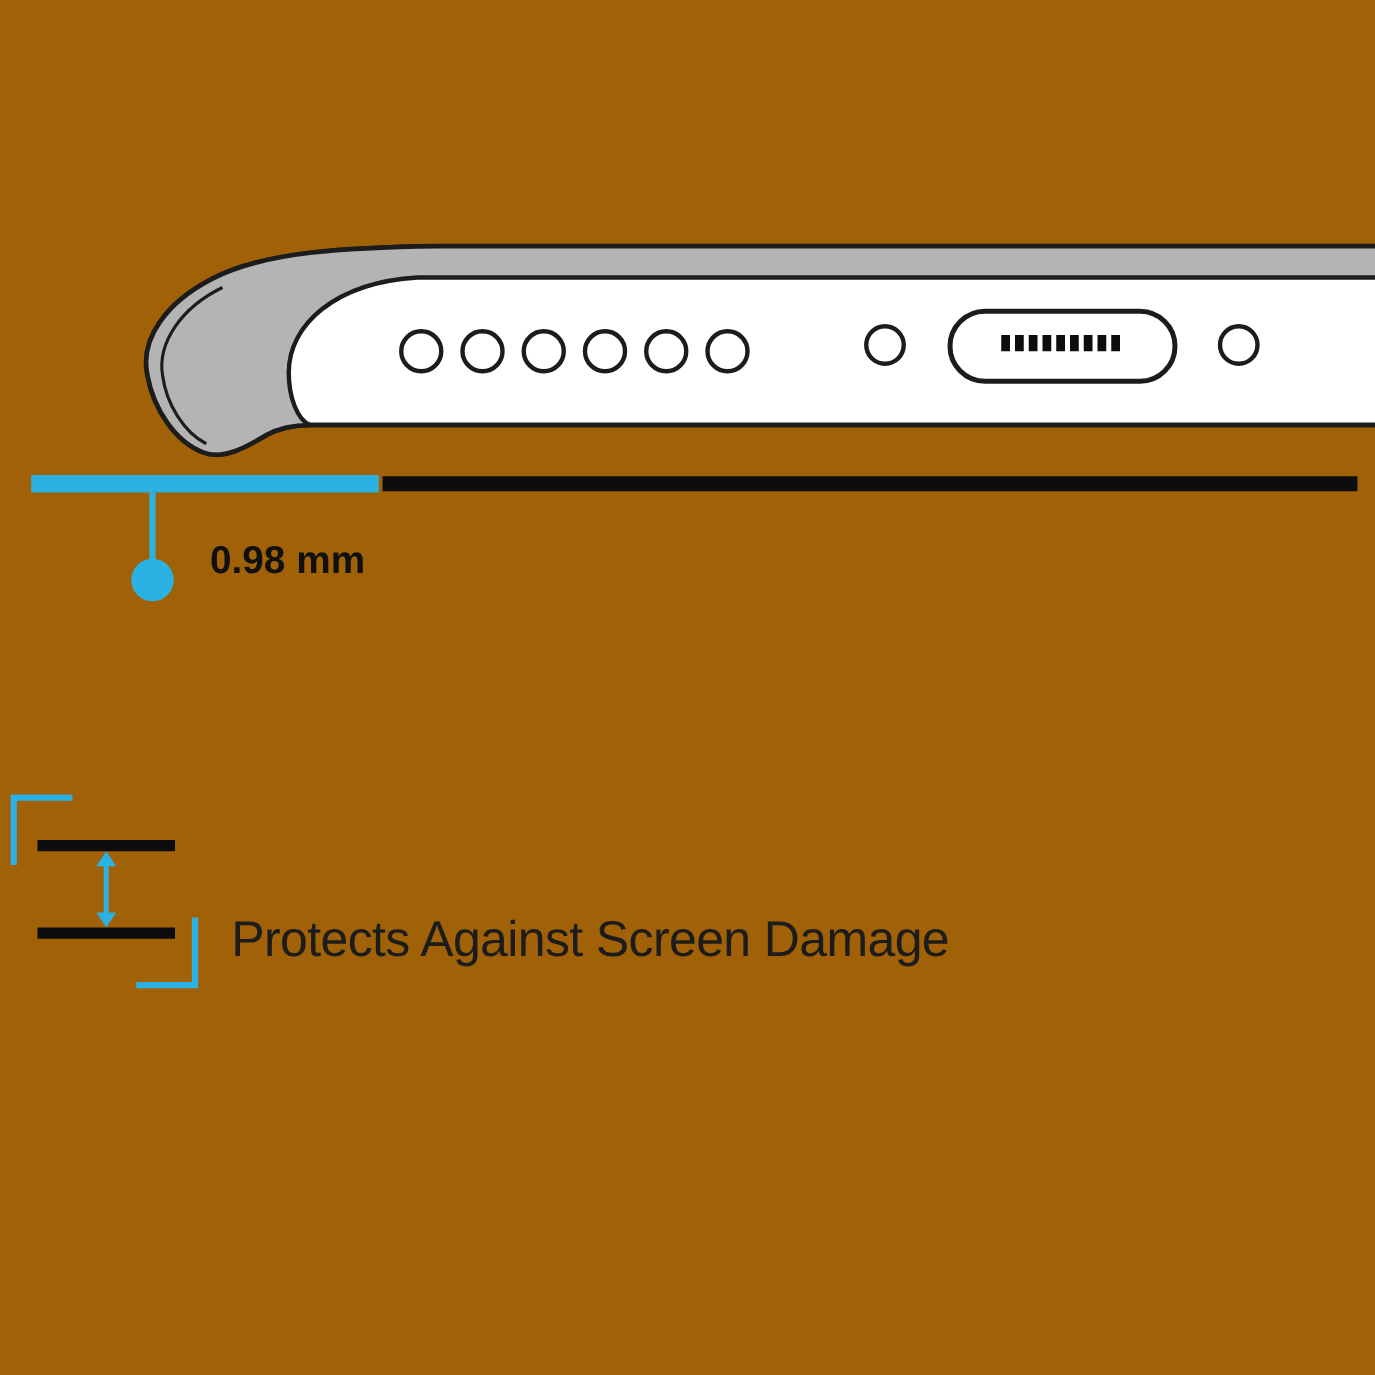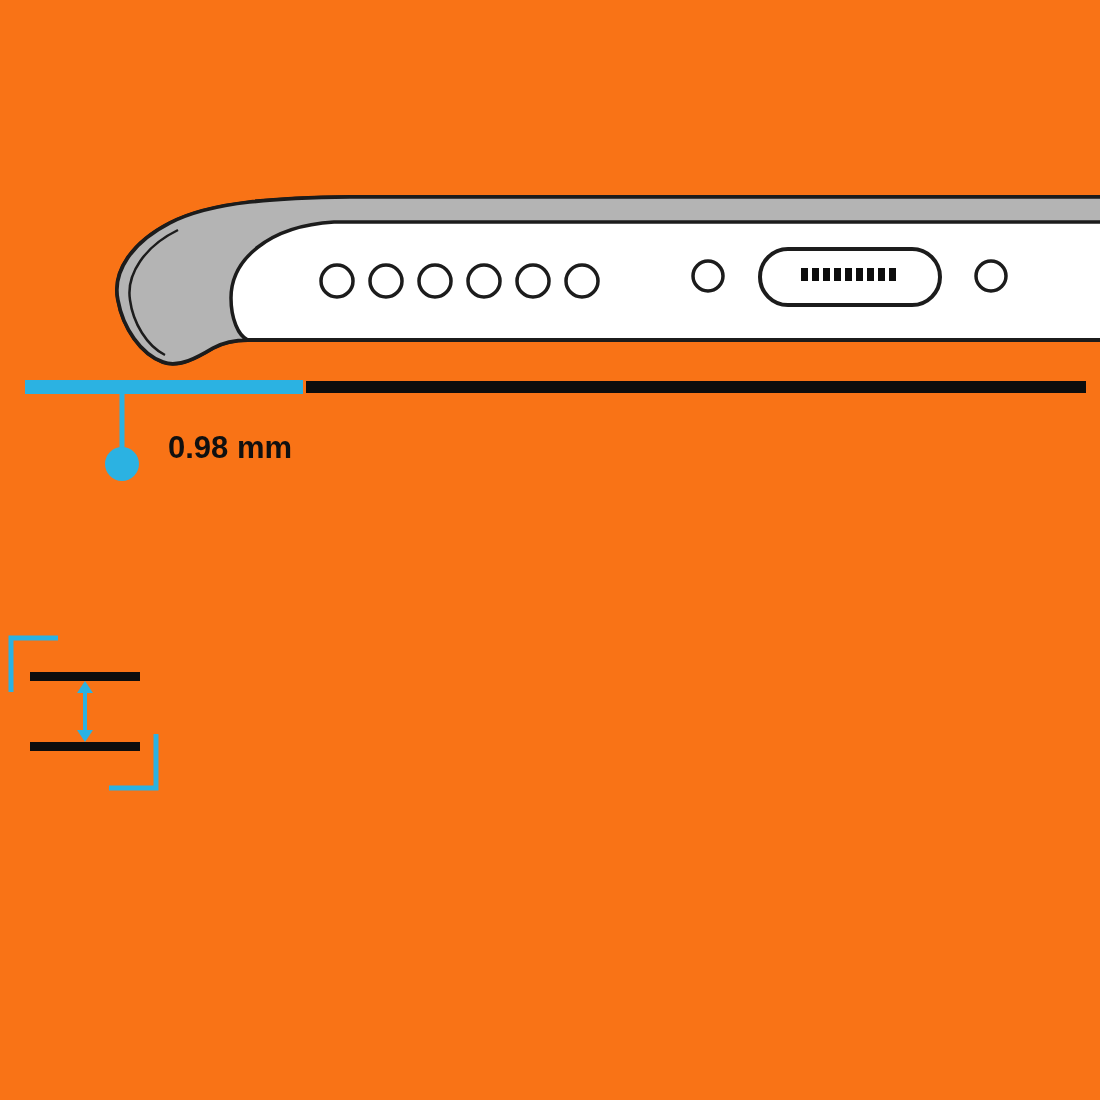--- a/index.html
+++ b/index.html
@@ -5,21 +5,21 @@
   :root{
     --accent:#2bb2e2;
     --ink:#0d0d0d;
     --case-gray:#b4b4b4;
     --outline:#1c1c1c;
   }
   html,body{margin:0;padding:0;background:#ffffff;}
   .canvas{
     position:relative;
     width:1100px;height:1100px;
-    background:#f97316;
+    background:#a16207;
     overflow:hidden;
     font-family:"Liberation Sans", sans-serif;
   }
   .illustration{position:absolute;left:0;top:0;}
   .measure-label{
     position:absolute;left:168px;top:430px;
     font-size:31px;font-weight:bold;color:#101010;
     letter-spacing:0px;white-space:nowrap;
   }
   .lift-icon{position:absolute;left:6px;top:628px;}
@@ -99,14 +99,15 @@
   <svg class="lift-icon" width="160" height="170" viewBox="0 0 160 170">
     <path d="M 52 10 L 5 10 L 5 64" fill="none" style="stroke:var(--accent)" stroke-width="5"></path>
     <rect x="24" y="44" width="110" height="9" style="fill:var(--ink)"></rect>
     <rect x="24" y="114" width="110" height="9" style="fill:var(--ink)"></rect>
     <line x1="79" y1="62" x2="79" y2="106" style="stroke:var(--accent)" stroke-width="4"></line>
     <path d="M 79 53 L 71 65 L 87 65 Z" style="fill:var(--accent)"></path>
     <path d="M 79 114 L 71 102 L 87 102 Z" style="fill:var(--accent)"></path>
     <path d="M 103 160 L 150 160 L 150 106" fill="none" style="stroke:var(--accent)" stroke-width="5"></path>
   </svg>
 
+  <div class="feature-subtitle">Protects Against Screen Damage</div>
 
 </div>
 
 </body></html>

